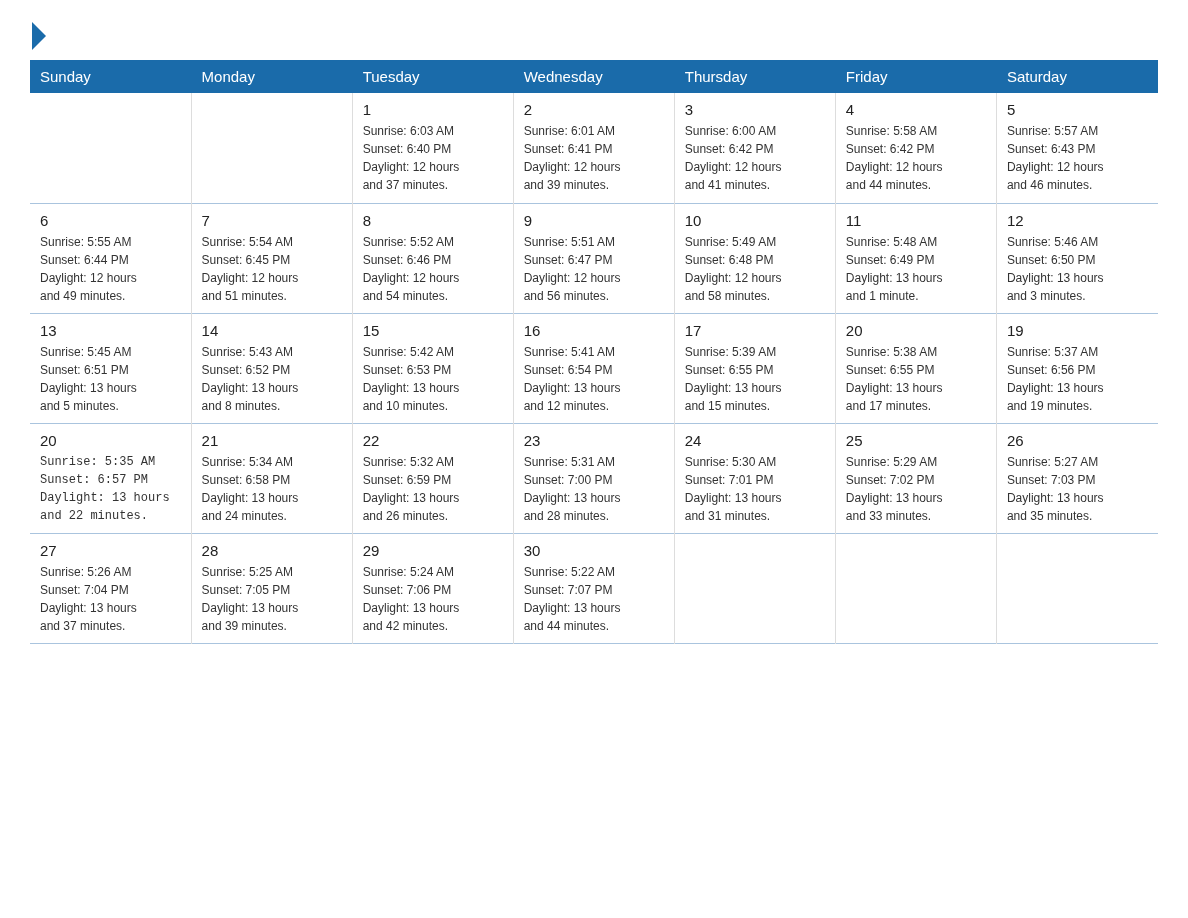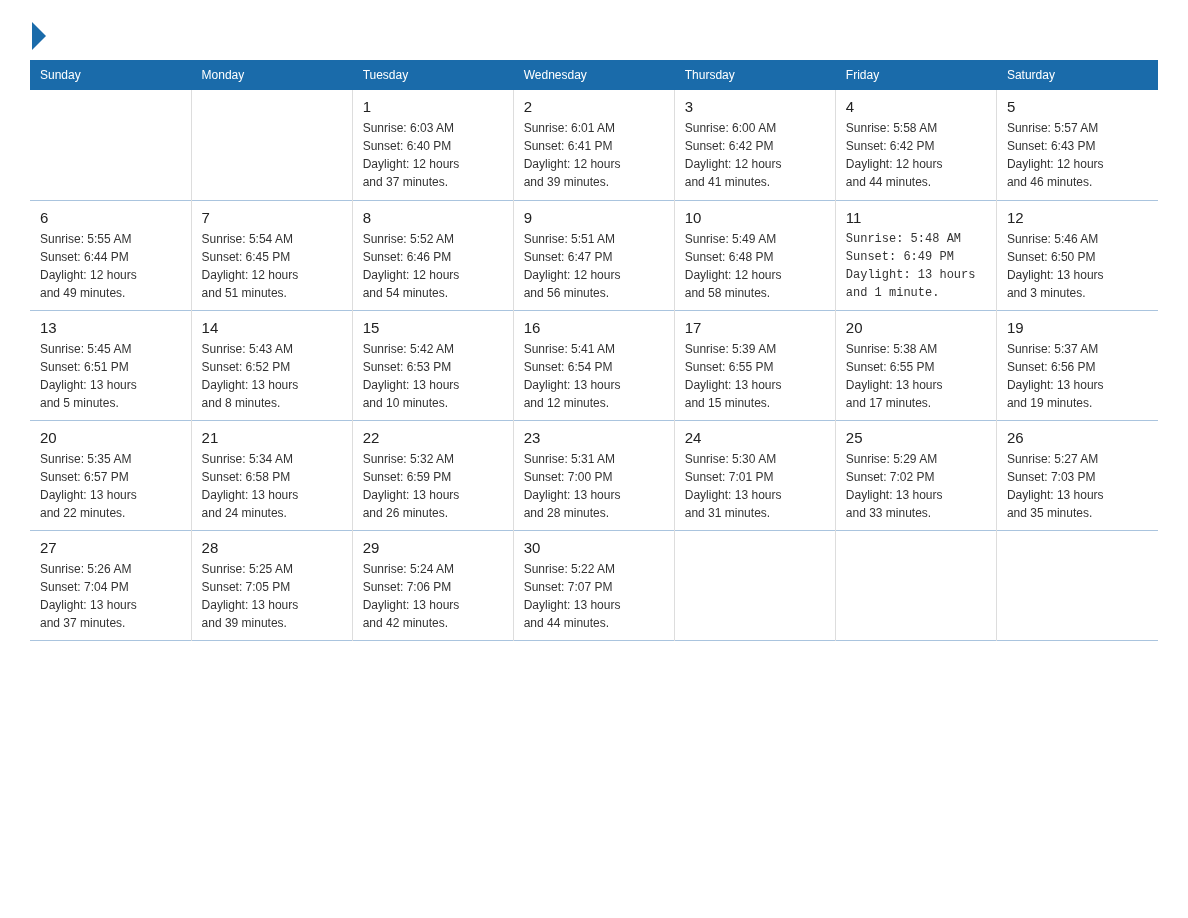--- a/index.html
+++ b/index.html
@@ -57,21 +57,21 @@
     table {
       width: 100%;
       border-collapse: collapse;
       table-layout: fixed;
     }
     thead tr {
       background-color: #1a6baa;
     }
     thead th {
       color: #fff;
-      font-size: 12px;
+      font-size: 15px;
       font-weight: normal;
       padding: 8px 10px;
       text-align: left;
       border-right: 1px solid #1a6baa;
     }
     tbody tr {
       border-bottom: 1px solid #aac4de;
     }
     tbody td {
       vertical-align: top;
@@ -202,21 +202,21 @@
         </td>
         <td>
           <span class="day-number">10</span>
           <div class="day-info" style="white-space: pre-line;">Sunrise: 5:49 AM
 Sunset: 6:48 PM
 Daylight: 12 hours
 and 58 minutes.</div>
         </td>
         <td>
           <span class="day-number">11</span>
-          <div class="day-info" style="white-space: pre-line; font-family: Liberation Mono, monospace;">Sunrise: 5:48 AM
+          <div class="day-info" style="white-space: pre-line;">Sunrise: 5:48 AM
 Sunset: 6:49 PM
 Daylight: 13 hours
 and 1 minute.</div>
         </td>
         <td>
           <span class="day-number">12</span>
           <div class="day-info" style="white-space: pre-line;">Sunrise: 5:46 AM
 Sunset: 6:50 PM
 Daylight: 13 hours
 and 3 minutes.</div>
@@ -269,21 +269,21 @@
           <span class="day-number">19</span>
           <div class="day-info" style="white-space: pre-line;">Sunrise: 5:37 AM
 Sunset: 6:56 PM
 Daylight: 13 hours
 and 19 minutes.</div>
         </td>
       </tr>
       <tr>
         <td>
           <span class="day-number">20</span>
-          <div class="day-info" style="white-space: pre-line;">Sunrise: 5:35 AM
+          <div class="day-info" style="white-space: pre-line; font-family: Liberation Mono, monospace;">Sunrise: 5:35 AM
 Sunset: 6:57 PM
 Daylight: 13 hours
 and 22 minutes.</div>
         </td>
         <td>
           <span class="day-number">21</span>
           <div class="day-info" style="white-space: pre-line;">Sunrise: 5:34 AM
 Sunset: 6:58 PM
 Daylight: 13 hours
 and 24 minutes.</div>

